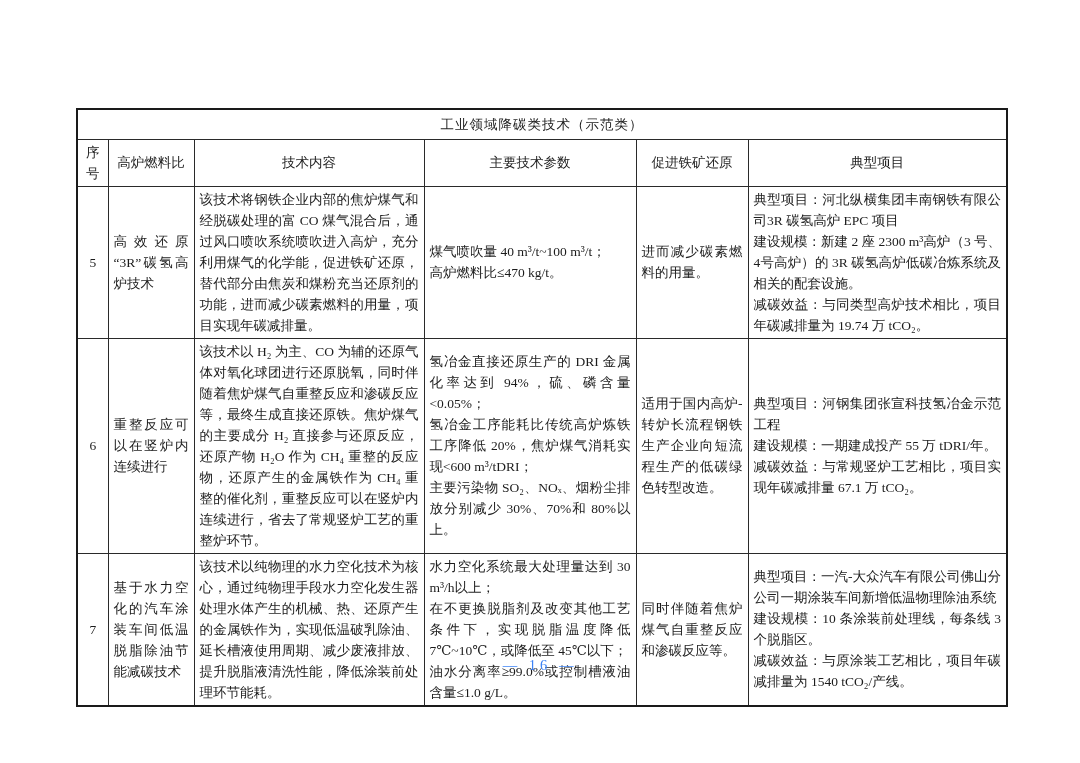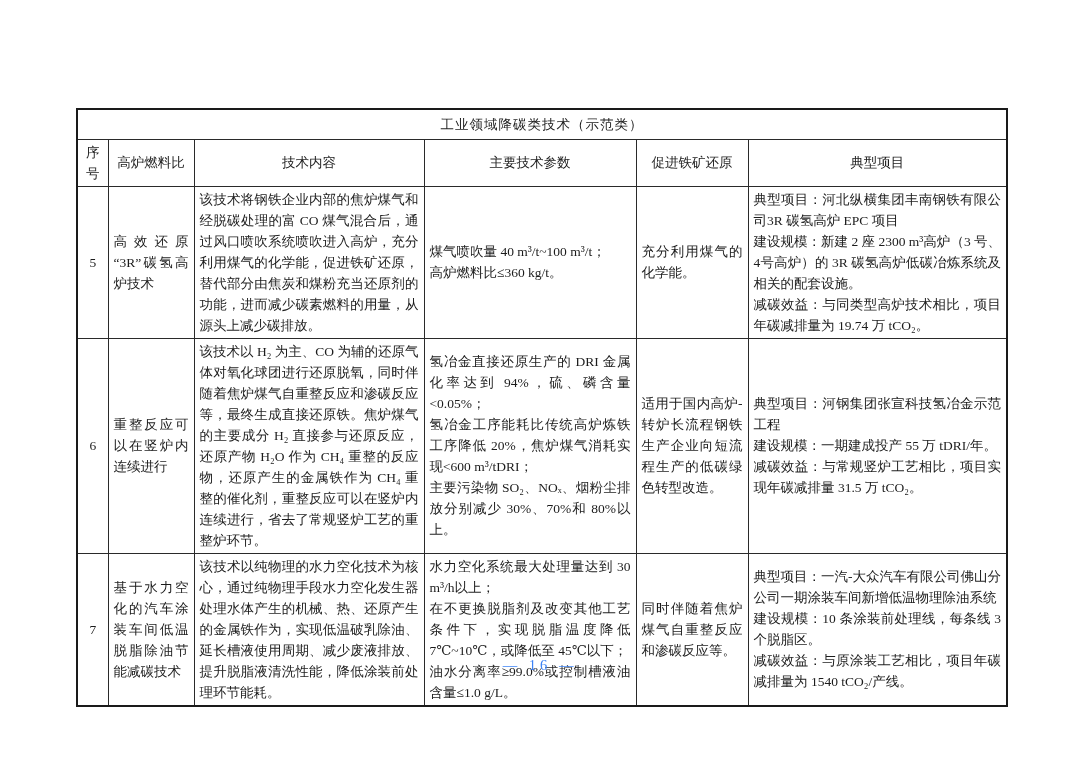--- a/index.html
+++ b/index.html
@@ -94,40 +94,40 @@
       <th>高炉燃料比</th>
       <th>技术内容</th>
       <th>主要技术参数</th>
       <th>促进铁矿还原</th>
       <th>典型项目</th>
     </tr>
 
     <tr style="height:150px;">
       <td class="idx-cell">5</td>
       <td class="name-cell">高效还原“3R”碳氢高炉技术</td>
-      <td class="content-cell">该技术将钢铁企业内部的焦炉煤气和经脱碳处理的富 CO 煤气混合后，通过风口喷吹系统喷吹进入高炉，充分利用煤气的化学能，促进铁矿还原，替代部分由焦炭和煤粉充当还原剂的功能，进而减少碳素燃料的用量，从源头上减少碳排放。</td>
+      <td class="content-cell">该技术将钢铁企业内部的焦炉煤气和经脱碳处理的富 CO 煤气混合后，通过风口喷吹系统喷吹进入高炉，充分利用煤气的化学能，促进铁矿还原，替代部分由焦炭和煤粉充当还原剂的功能，进而减少碳素燃料的用量，项目实现年碳减排量。</td>
       <td class="params-cell">煤气喷吹量 40 m³/t~100 m³/t；
-高炉燃料比≤360 kg/t。</td>
-      <td class="scope-cell">充分利用煤气的化学能。</td>
+高炉燃料比≤470 kg/t。</td>
+      <td class="scope-cell">进而减少碳素燃料的用量。</td>
       <td class="project-cell">典型项目：河北纵横集团丰南钢铁有限公司3R 碳氢高炉 EPC 项目
 建设规模：新建 2 座 2300 m³高炉（3 号、4号高炉）的 3R 碳氢高炉低碳冶炼系统及相关的配套设施。
 减碳效益：与同类型高炉技术相比，项目年碳减排量为 19.74 万 tCO₂。</td>
     </tr>
 
     <tr style="height:194px;">
       <td class="idx-cell">6</td>
       <td class="name-cell">重整反应可以在竖炉内连续进行</td>
       <td class="content-cell">该技术以 H₂ 为主、CO 为辅的还原气体对氧化球团进行还原脱氧，同时伴随着焦炉煤气自重整反应和渗碳反应等，最终生成直接还原铁。焦炉煤气的主要成分 H₂ 直接参与还原反应，还原产物 H₂O 作为 CH₄ 重整的反应物，还原产生的金属铁作为 CH₄ 重整的催化剂，重整反应可以在竖炉内连续进行，省去了常规竖炉工艺的重整炉环节。</td>
       <td class="params-cell">氢冶金直接还原生产的 DRI 金属化率达到 94%，硫、磷含量&lt;0.05%；
 氢冶金工序能耗比传统高炉炼铁工序降低 20%，焦炉煤气消耗实现&lt;600 m³/tDRI；
 主要污染物 SO₂、NOₓ、烟粉尘排放分别减少 30%、70%和 80%以上。</td>
       <td class="scope-cell">适用于国内高炉-转炉长流程钢铁生产企业向短流程生产的低碳绿色转型改造。</td>
       <td class="project-cell">典型项目：河钢集团张宣科技氢冶金示范工程
 建设规模：一期建成投产 55 万 tDRI/年。
-减碳效益：与常规竖炉工艺相比，项目实现年碳减排量 31.5 万 tCO₂。</td>
+减碳效益：与常规竖炉工艺相比，项目实现年碳减排量 67.1 万 tCO₂。</td>
     </tr>
 
     <tr style="height:139px;">
       <td class="idx-cell">7</td>
       <td class="name-cell">基于水力空化的汽车涂装车间低温脱脂除油节能减碳技术</td>
       <td class="content-cell">该技术以纯物理的水力空化技术为核心，通过纯物理手段水力空化发生器处理水体产生的机械、热、还原产生的金属铁作为，实现低温破乳除油、延长槽液使用周期、减少废液排放、提升脱脂液清洗性能，降低涂装前处理环节能耗。</td>
       <td class="params-cell">水力空化系统最大处理量达到 30 m³/h以上；
 在不更换脱脂剂及改变其他工艺条件下，实现脱脂温度降低 7℃~10℃，或降低至 45℃以下；
 油水分离率≥99.0%或控制槽液油含量≤1.0 g/L。</td>
       <td class="scope-cell">同时伴随着焦炉煤气自重整反应和渗碳反应等。</td>

